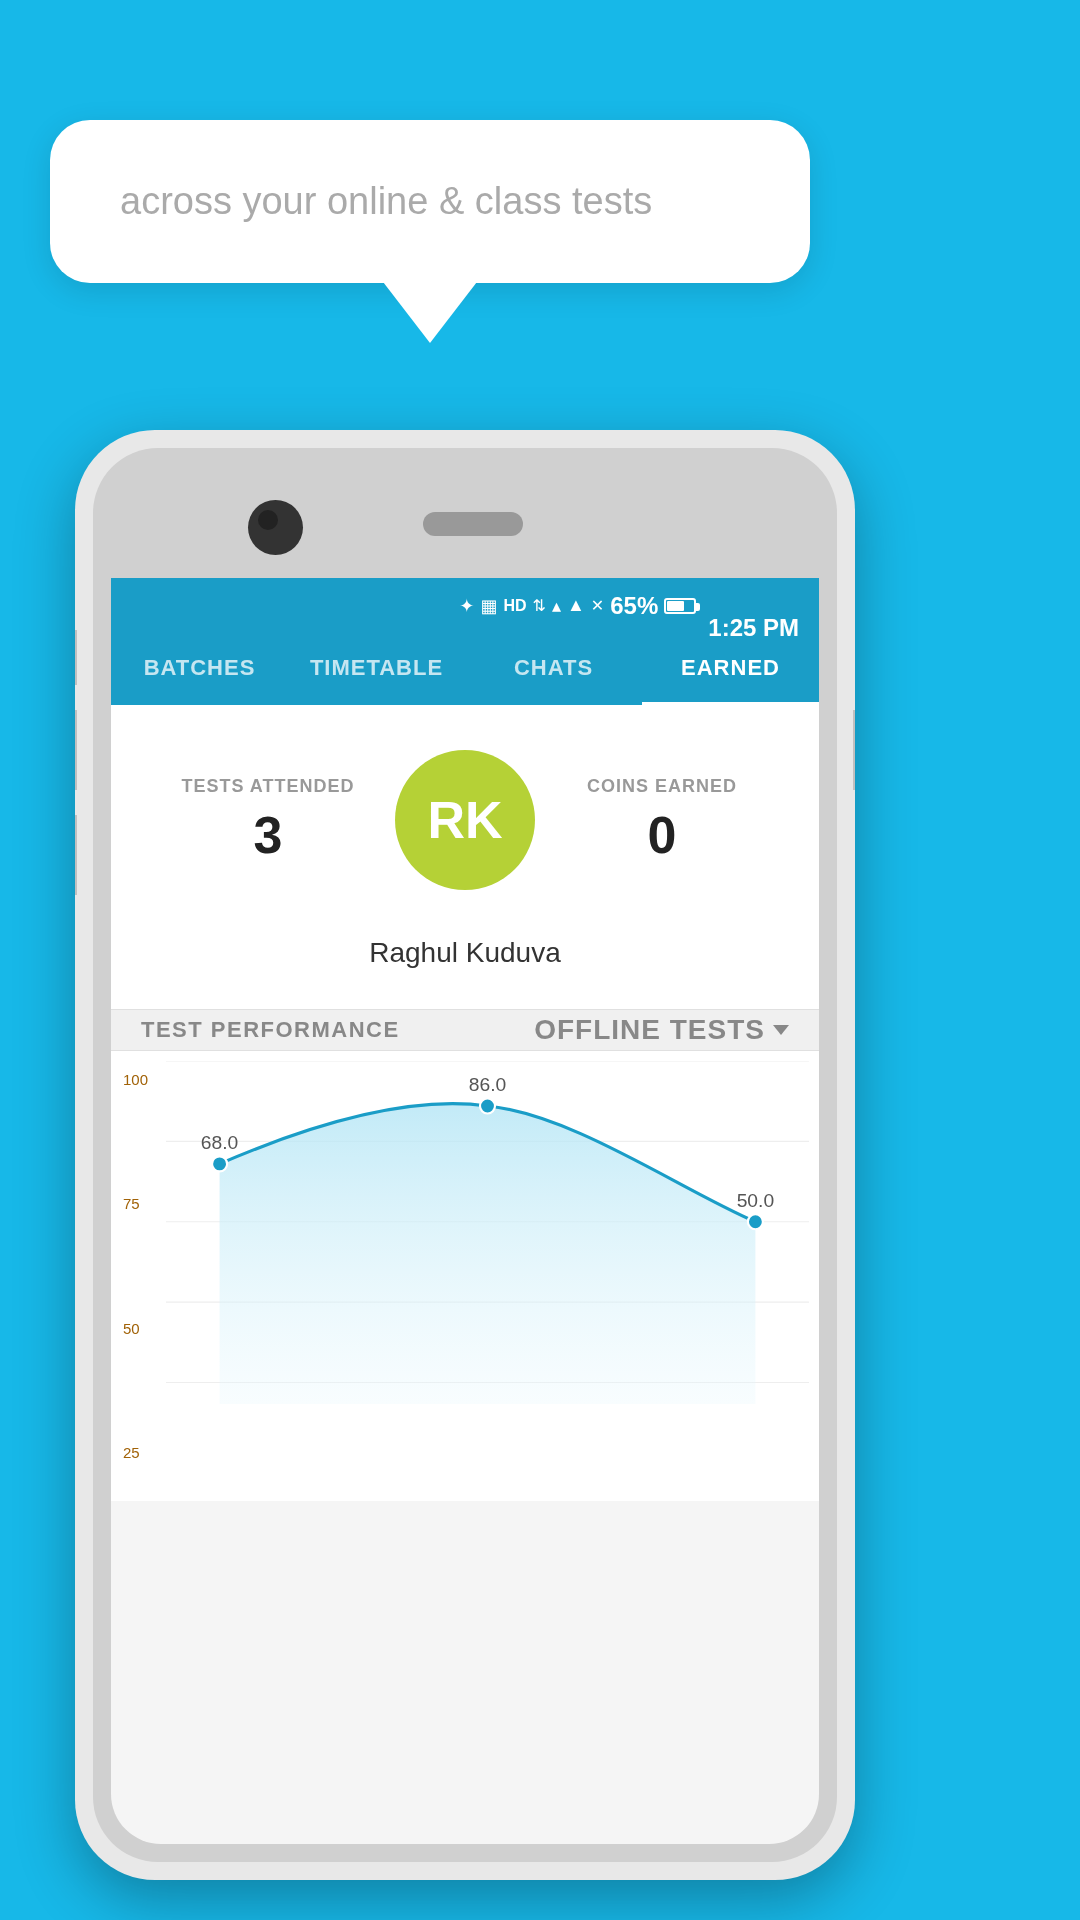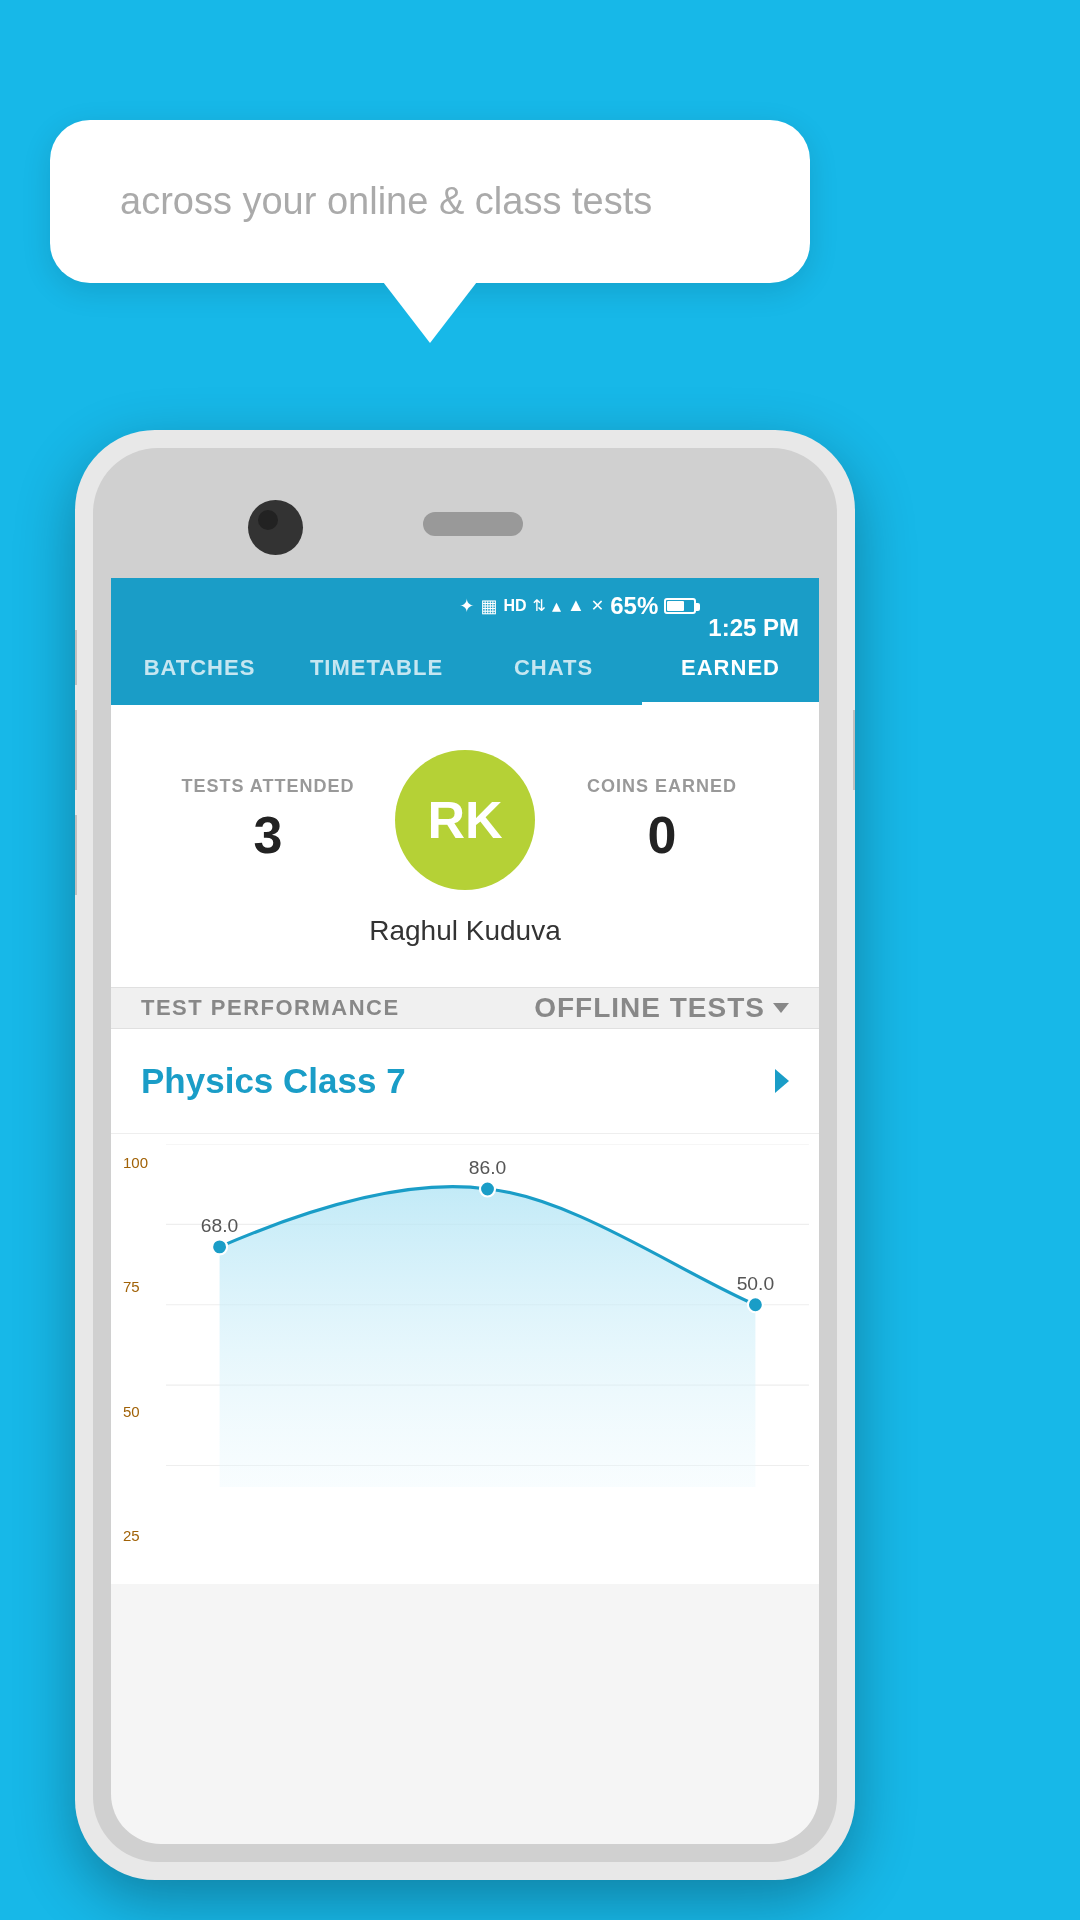--- a/index.html
+++ b/index.html
@@ -186,20 +186,21 @@
     }
 
     
     .profile-section {
       background: white;
       padding: 45px 30px 40px;
       display: flex;
       align-items: center;
       justify-content: space-between;
       flex-direction: column;
+      gap: 22px;
     }
     .profile-row {
       display: flex;
       align-items: center;
       justify-content: space-between;
       width: 100%;
       margin-bottom: 20px;
     }
     .stat-block {
       text-align: center;
@@ -439,24 +440,20 @@
       </div>
 
       <div class="section-header">
         <div class="section-header-label">TEST PERFORMANCE</div>
         <div class="section-header-right">
           <span>OFFLINE TESTS</span>
           <span class="chevron-down"></span>
         </div>
       </div>
 
-      <div class="class-row">
-        <span class="class-name">Physics Class 7</span>
-        <span class="chevron-right"></span>
-      </div>
 
       <div class="chart-area">
 
         <div class="chart-labels-y">
           <span class="y-label">100</span>
           <span class="y-label">75</span>
           <span class="y-label">50</span>
           <span class="y-label">25</span>
         </div>
 

